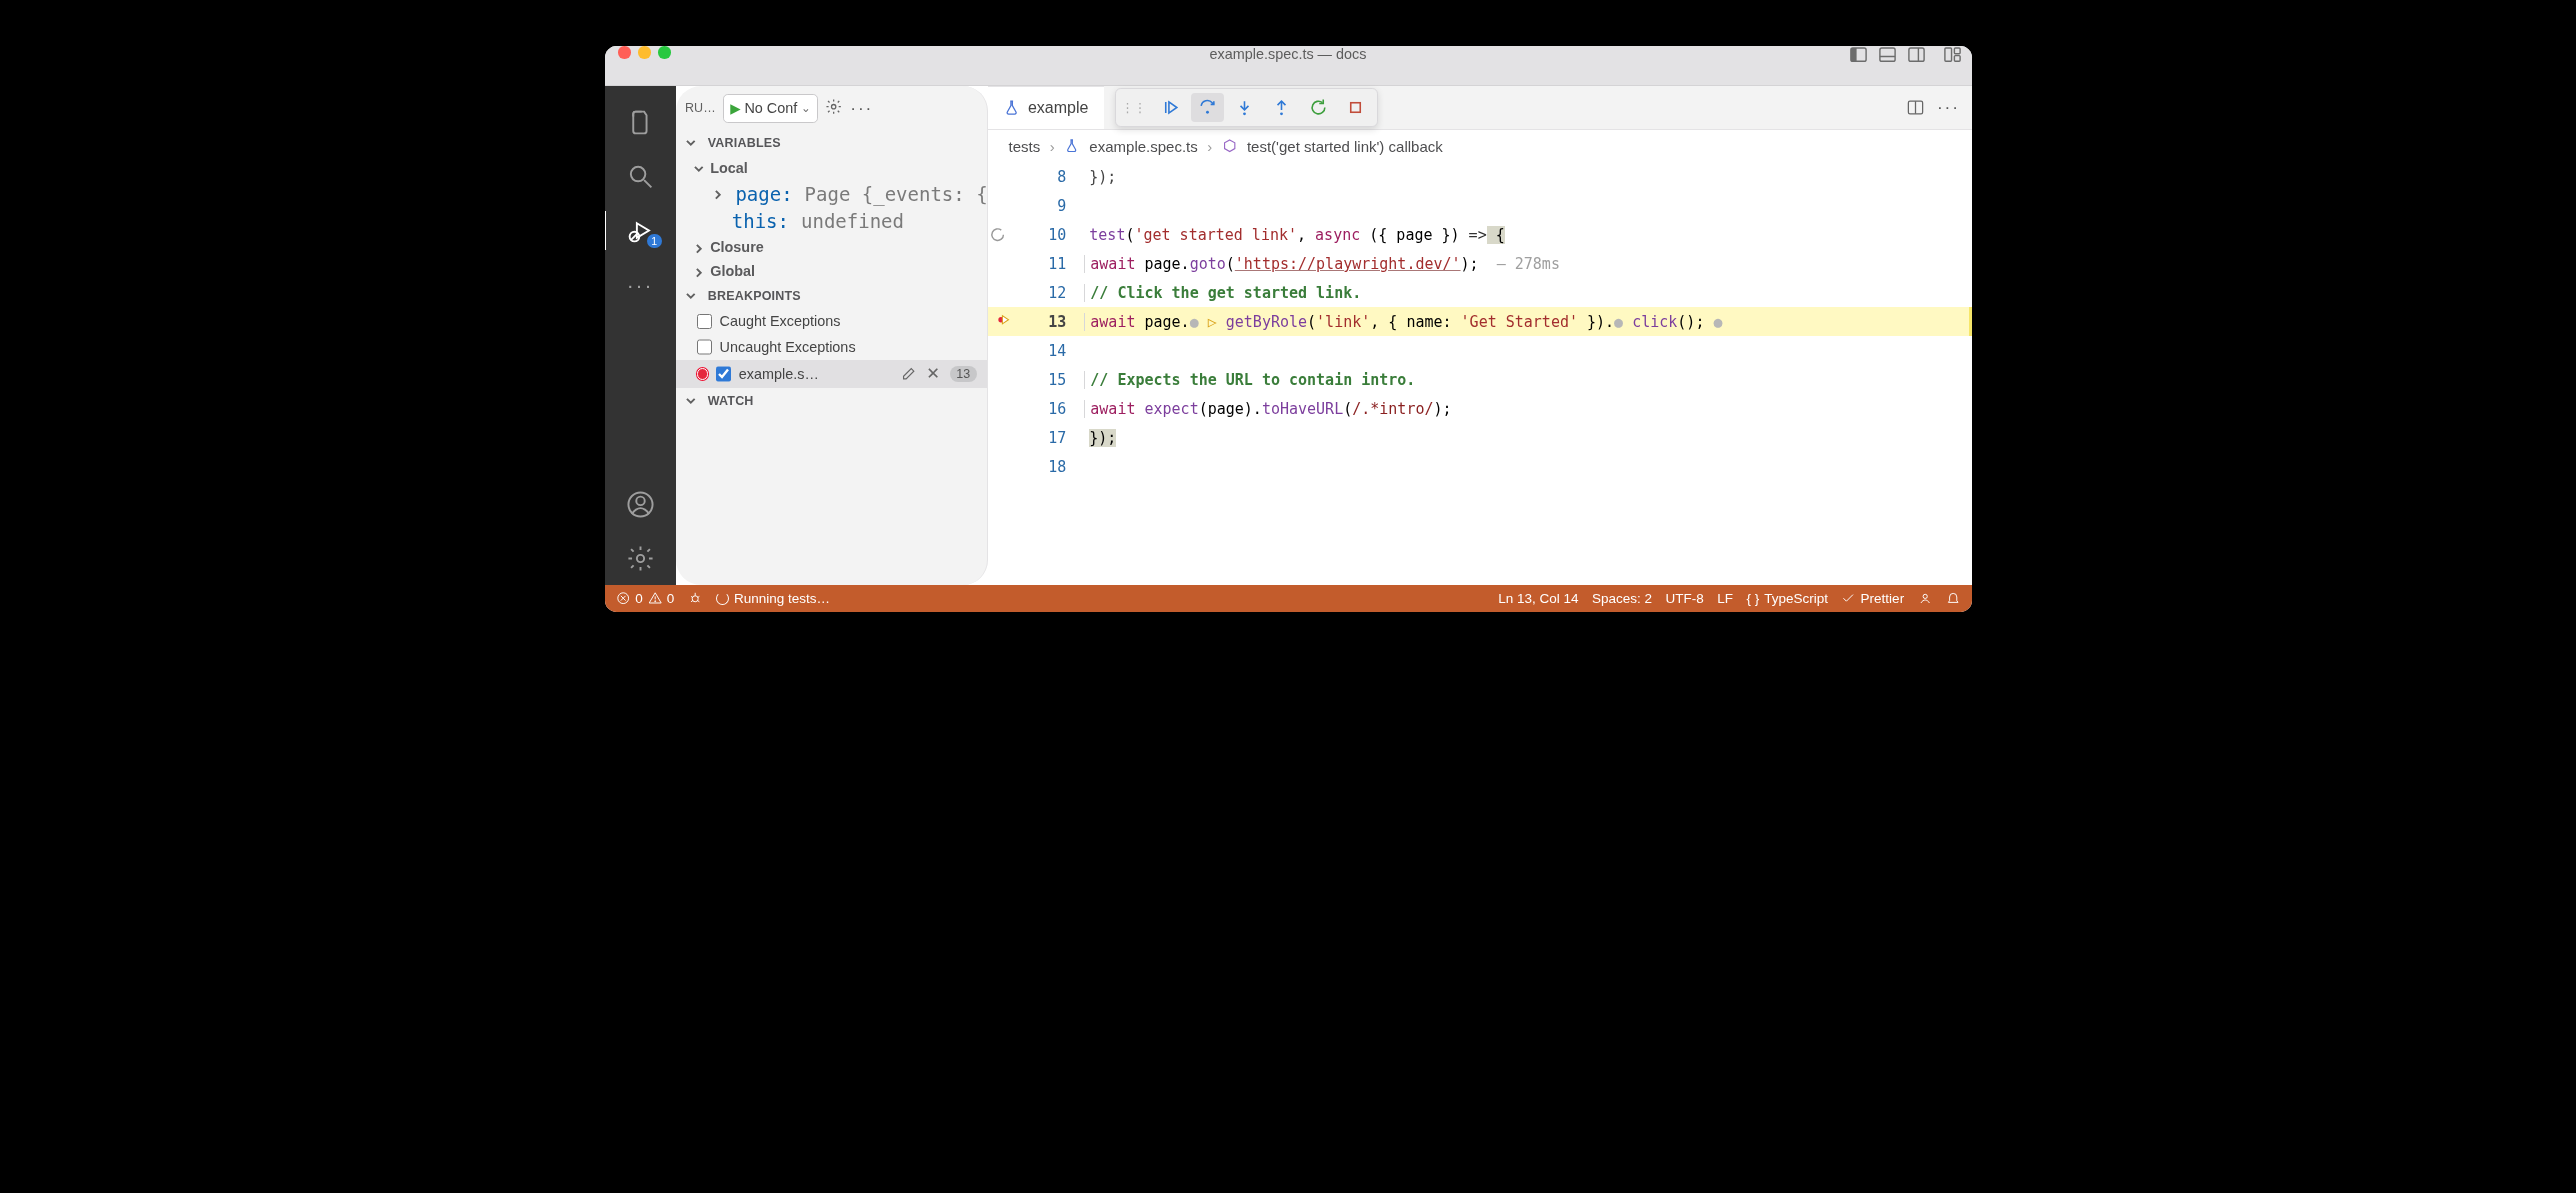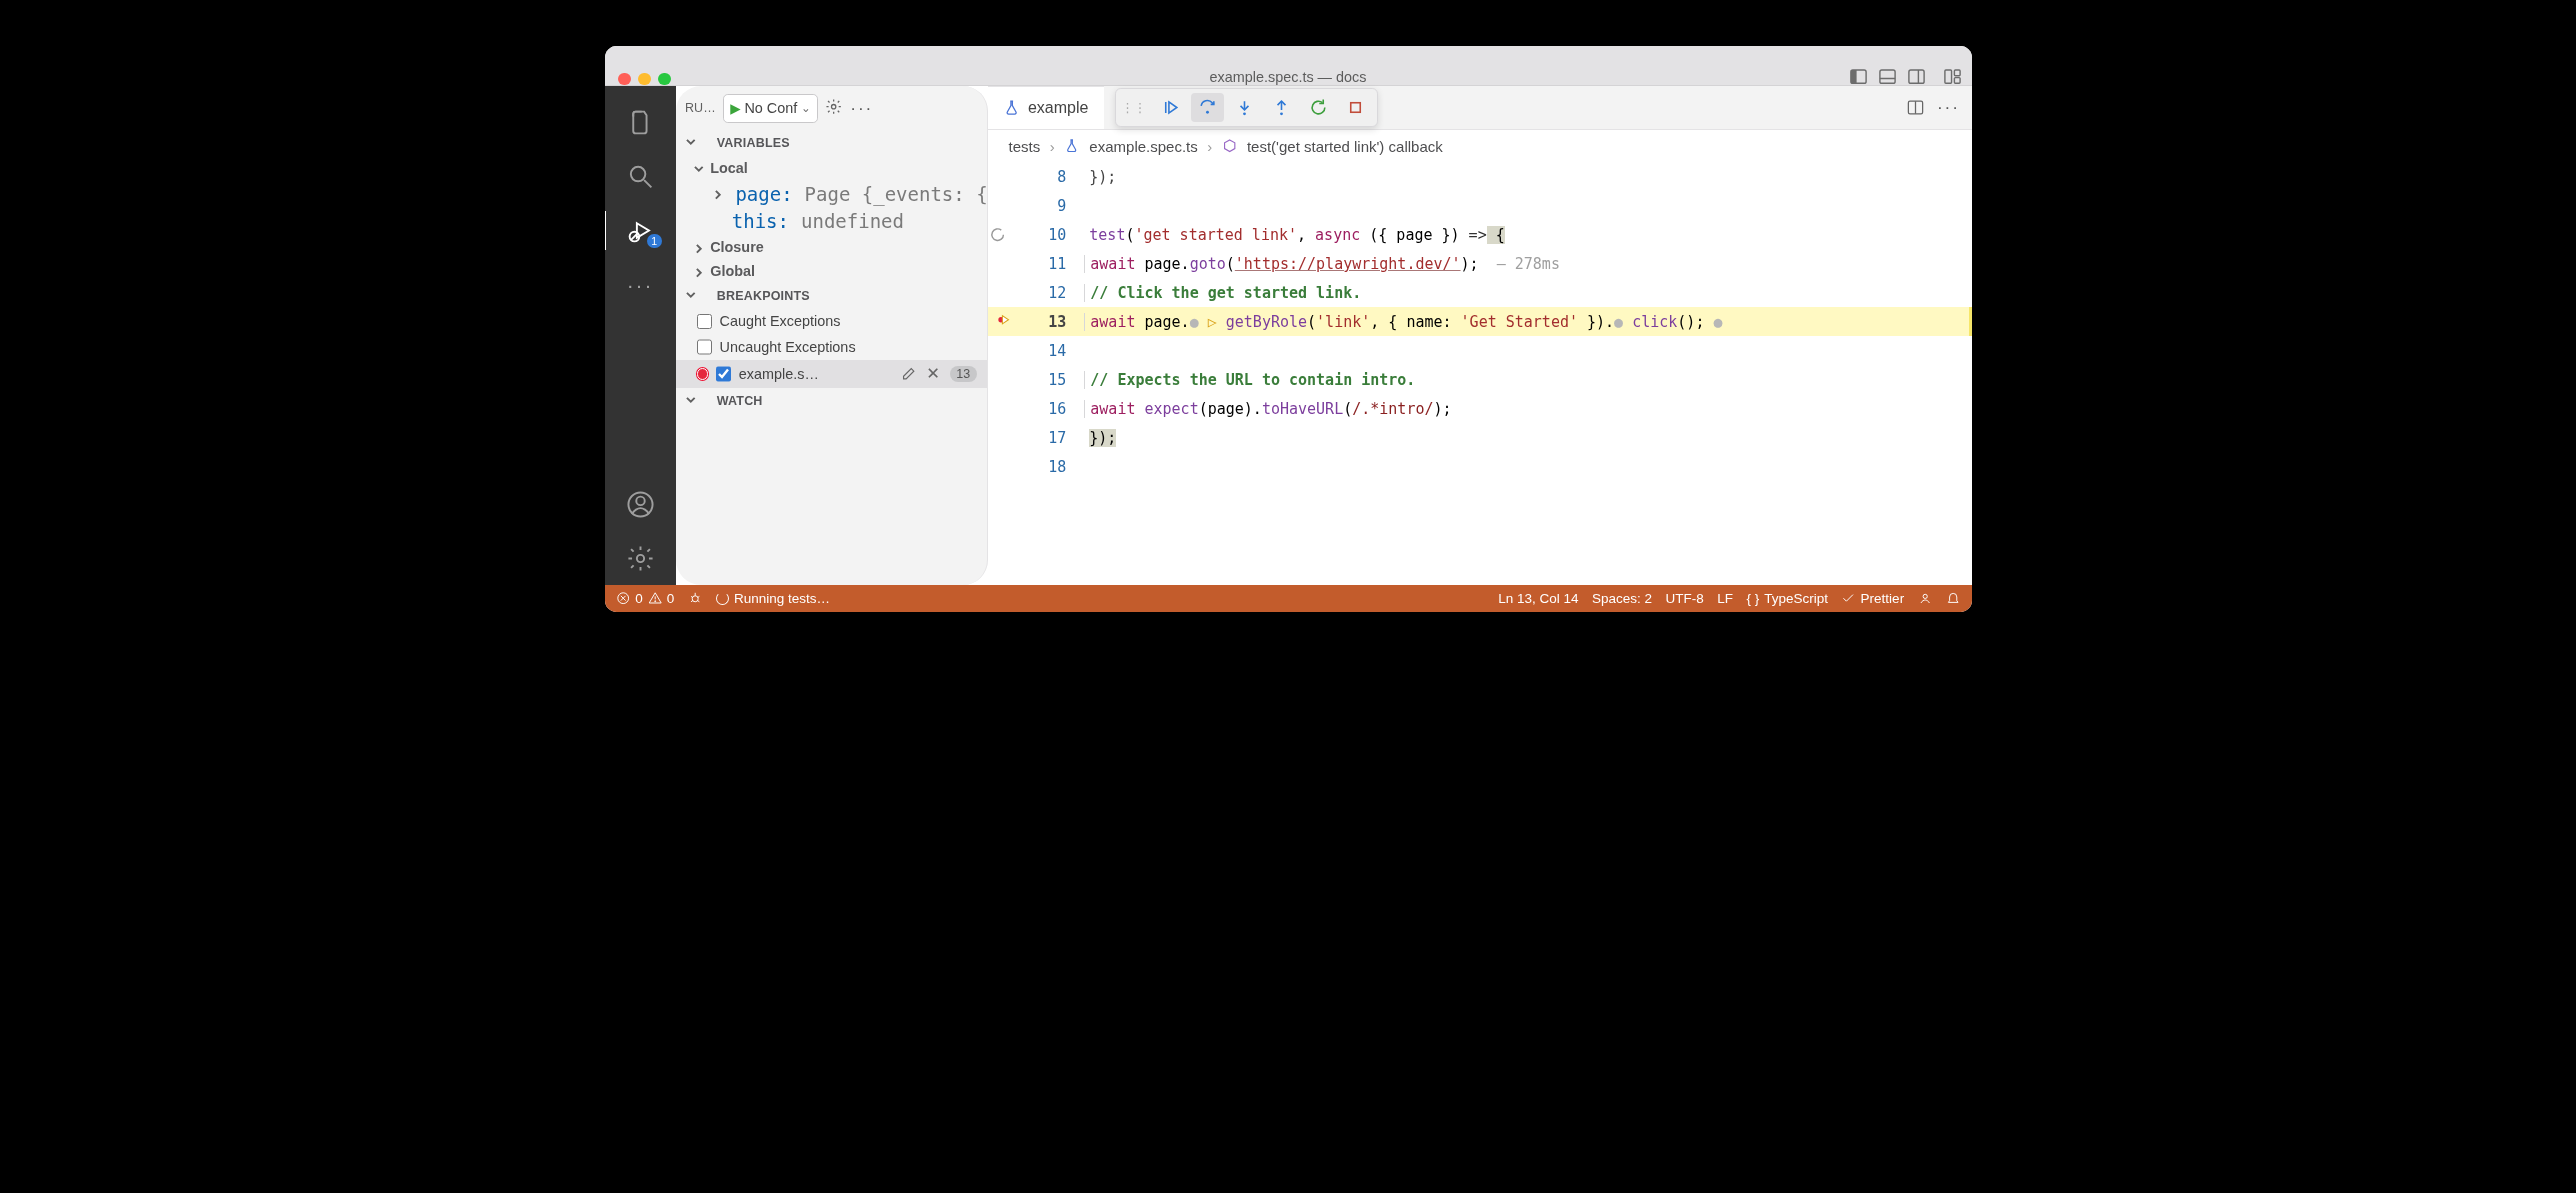--- a/index.html
+++ b/index.html
@@ -20,21 +20,21 @@
     overflow: hidden;
     box-shadow: 0 9.6px 39px rgba(0,0,0,.5);
     display: flex;
     flex-direction: column;
   }
   
   .titlebar {
     height: 40px;
     background: #e3e2e4;
     display: flex;
-    align-items: flex-end;
+    align-items: flex-start;
     position: relative;
     border-bottom: 1px solid #d4d3d5;
   }
   .traffic { display: flex; gap: 7.7px; padding-left: 13.5px; }
   .traffic span { width: 12.5px; height: 12.5px; border-radius: 50%; }
   .t-close { background: #ff5f57; }
   .t-min { background: #febc2e; }
   .t-max { background: #28c840; }
   .title-text {
     position: absolute; left: 0; right: 0;
@@ -79,21 +79,21 @@
     display: flex; align-items: center; border: 1px solid #c9c8ca; border-radius: 4.8px;
     background: #fff; height: 29px; padding: 0 5.8px; gap: 3.9px;
   }
   .conf-box .run-icon { color: #3ba53b; font-size: 13.5px; }
   .conf-box .drop { color: #6a6a6a; font-size: 11.6px; }
   .gear { color: #666; }
   .hdots { color: #555; font-size: 17.3px; letter-spacing: 1.9px; }
 
   .section-title {
     font-size: 12.5px; font-weight: 700; color: #565659; letter-spacing: 0.2px;
-    display: flex; gap: 20px; padding: 5.8px 9.6px;
+    display: flex; align-items: center; gap: 11px; padding: 5.8px 9.6px;
   }
   .chev { width: 11.6px; height: 11.6px; display: inline-block; }
   .chev svg { width: 11.6px; height: 11.6px; stroke: #616161; fill: none; stroke-width: 2; }
 
   .local-section { padding-left: 17.3px; }
   .local-title { font-weight: 600; color: #5a5a5c; display: flex; align-items: center; gap: 5.8px; padding: 3.9px 0; }
   .var-row { display: flex; gap: 12px; padding: 2.9px 0 2.9px 19px; font-family: Menlo, Consolas, monospace; font-size: 19px; white-space: nowrap; overflow: hidden; }
   .var-row .vkey { color: #0a62ae; }
   .var-row .vval { color: #7a7a7a; }
   .var-row .chev-r { flex: 0 0 auto; }

